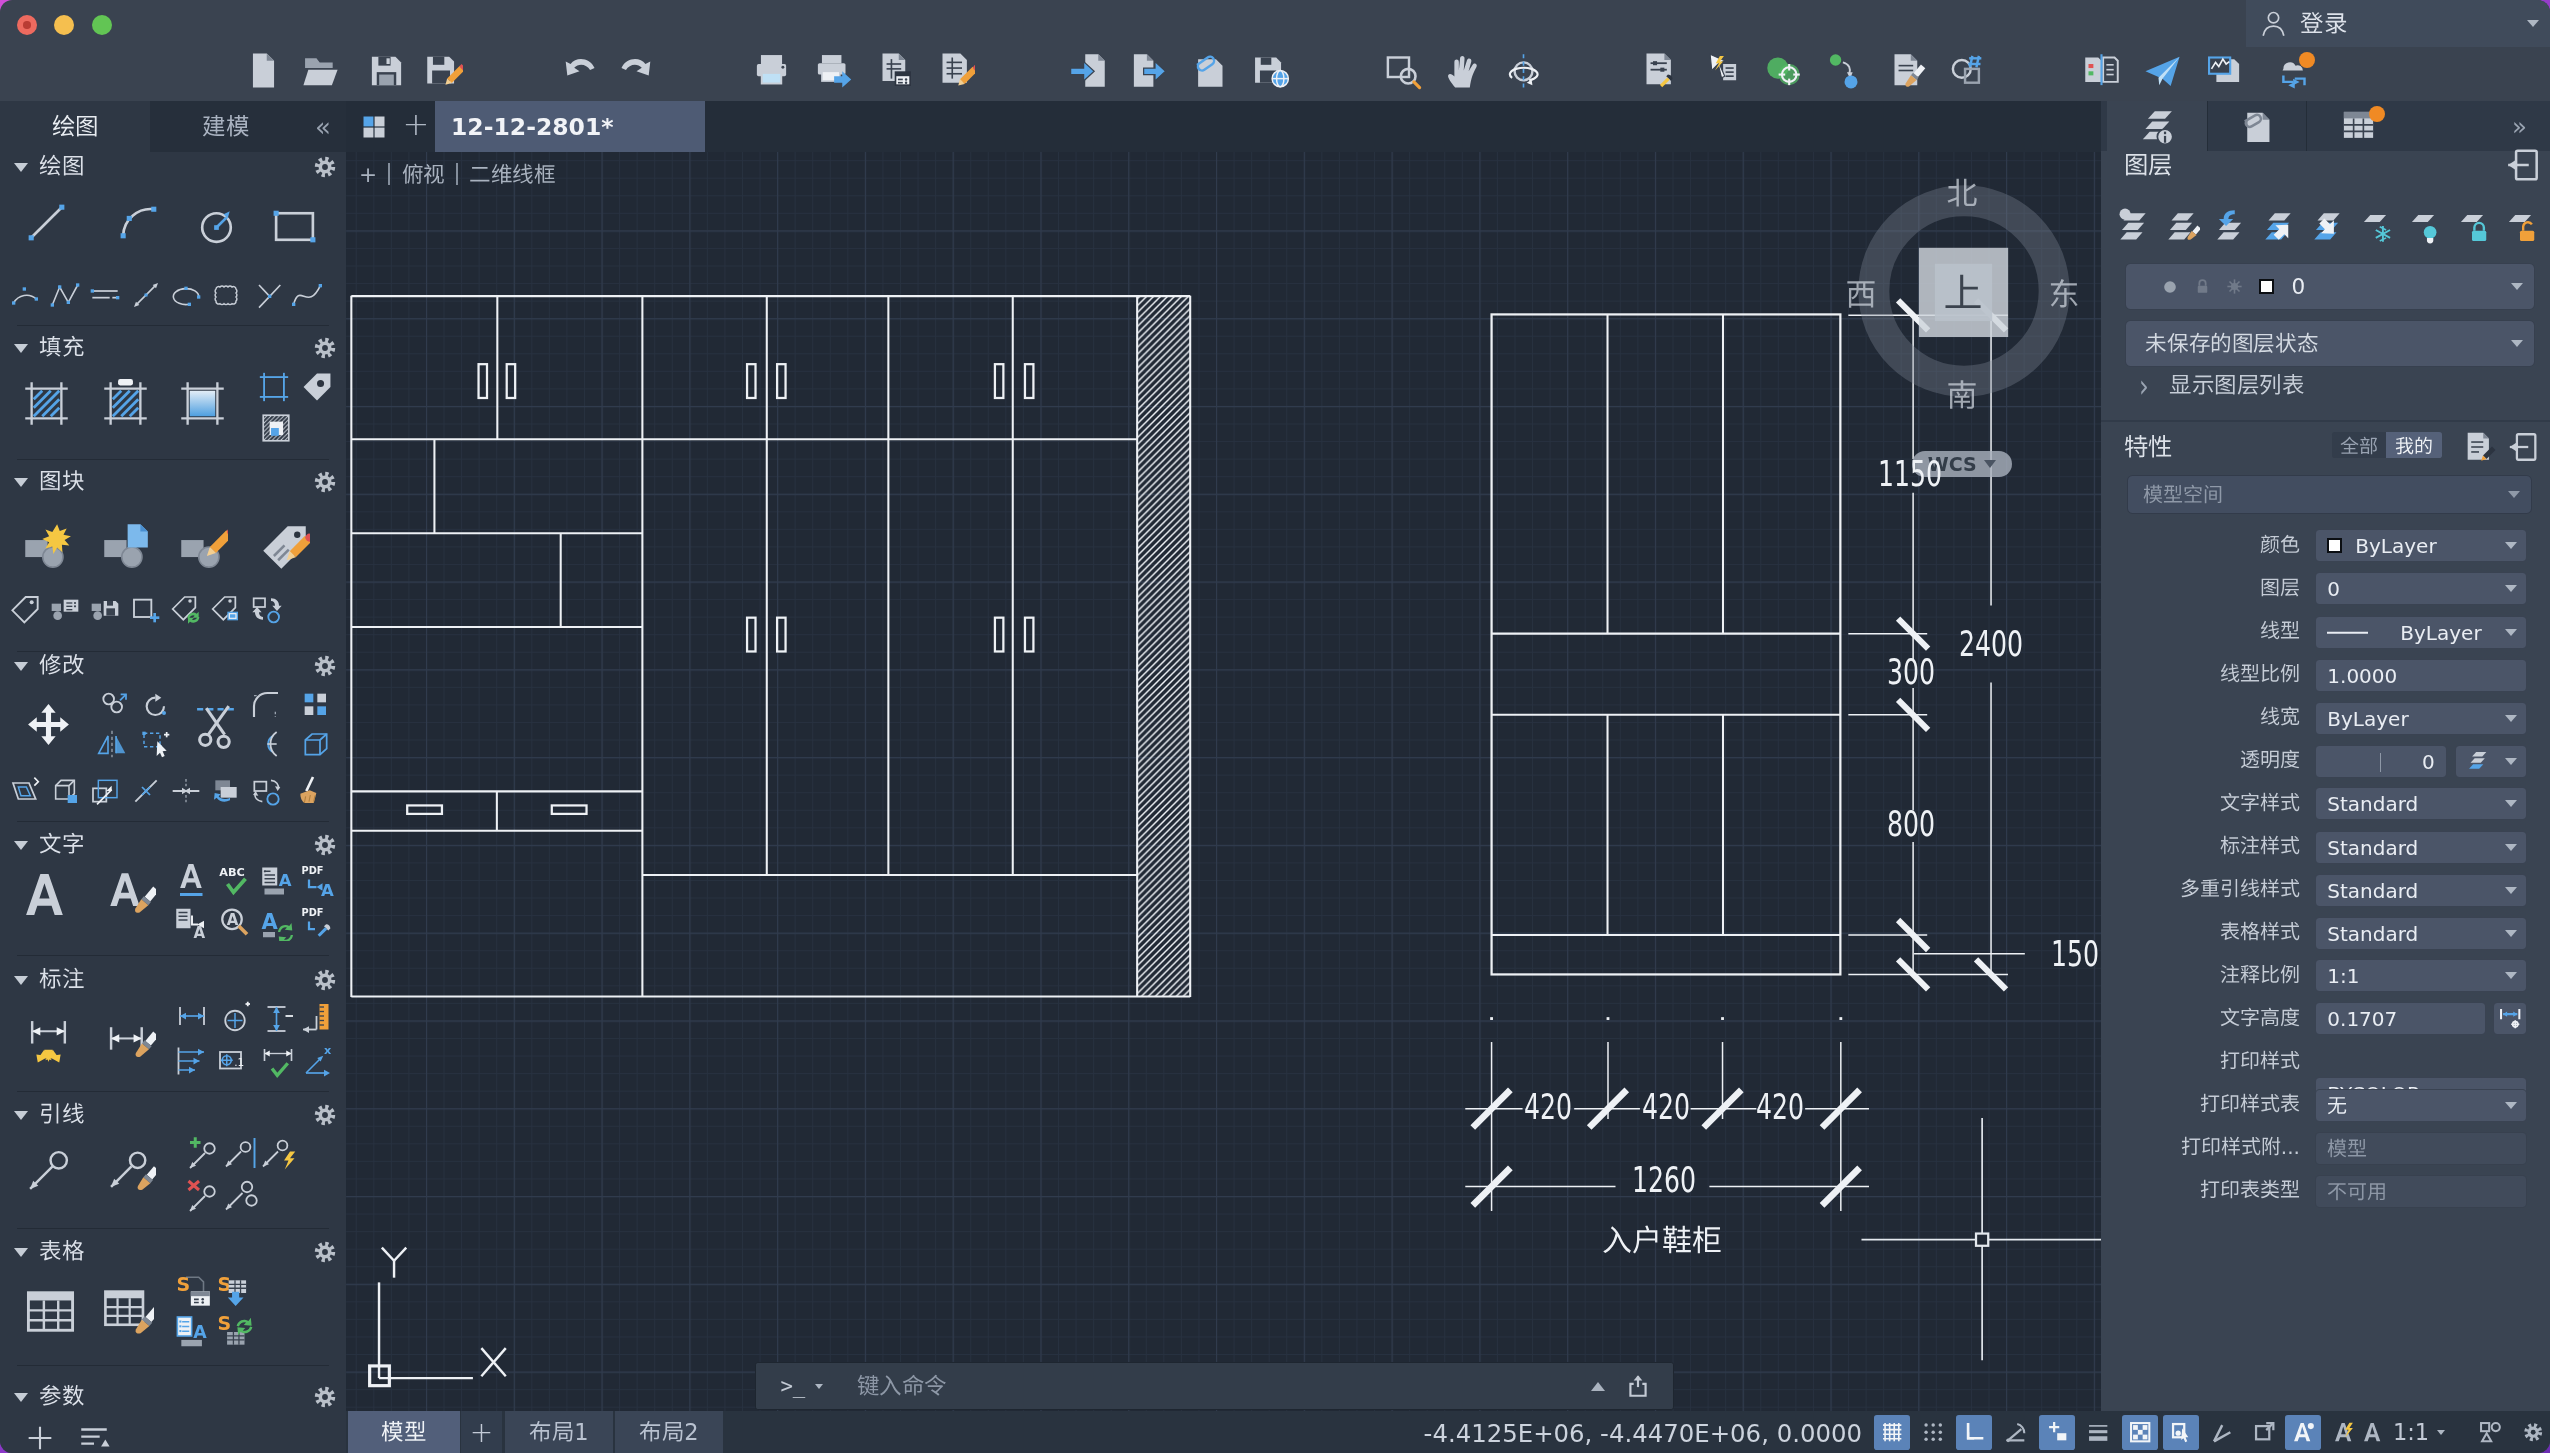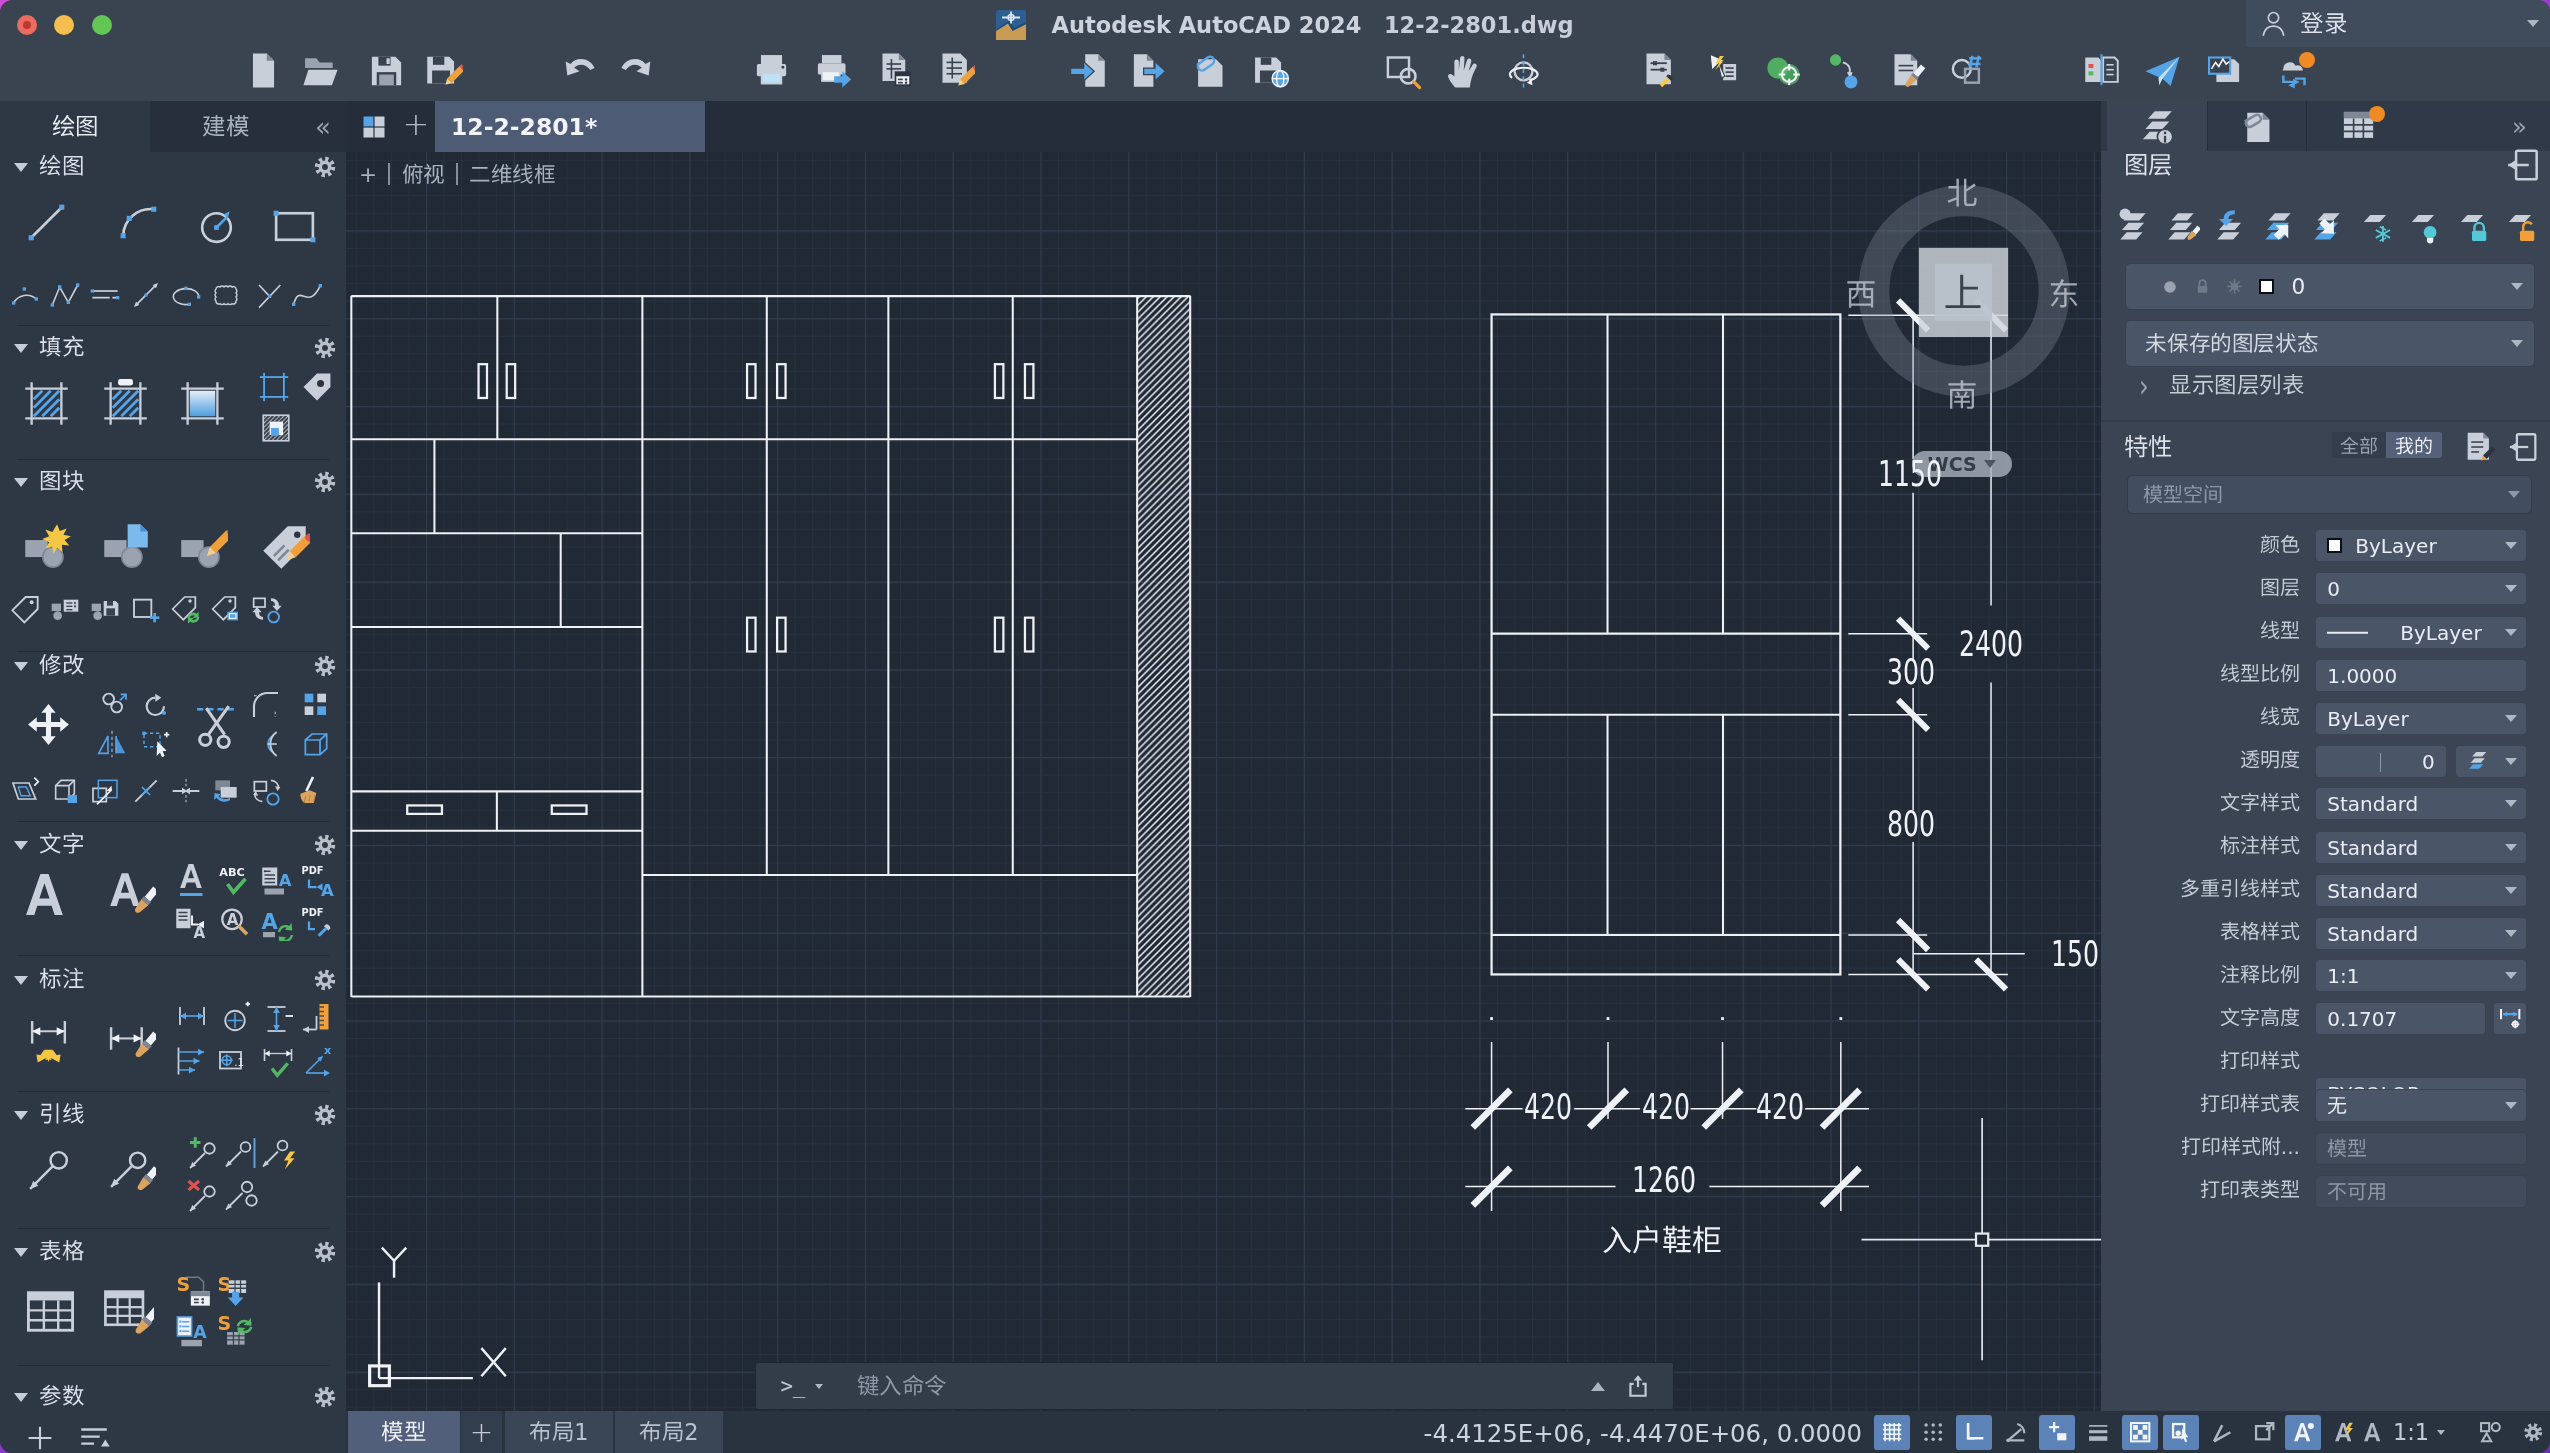--- a/index.html
+++ b/index.html
@@ -1323,29 +1323,20 @@
           <path d="M286 321H719V412H286ZM211 266V467H797V266ZM441 54 470 144H59V210H937V144H553C542 112 527 70 513 37ZM96 523V959H168V586H830V881C830 892 825 896 813 896C801 896 754 897 711 895C720 911 731 934 735 952C799 952 842 952 869 943C896 933 905 917 905 880V523ZM281 645V901H352V851H706V645ZM352 701H638V795H352Z"></path>
         </symbol>
       </defs>
     </svg>
     <div id="titlebar" class="abs">
       <span class="tl" style="left:17px;background:#ed6a5f">
         <span style="position:absolute;left:6.1px;top:6.1px;width:7.5px;height:7.5px;border-radius:50%;background:#b93c34"></span>
       </span>
       <span class="tl" style="left:54px;background:#f5bf4f"></span>
       <span class="tl" style="left:92px;background:#62c554"></span>
-      <div class="abs flex" style="left:993px;top:7.5px;height:34px;gap:22.5px">
-        <span class="" style="">
-          <svg class="ic" width="36" height="36" viewBox="0 0 38 38">
-            <use href="#i-acad"></use>
-          </svg>
-        </span>
-        <span style="color:#ccd3dc;font-size:22.5px;font-weight:bold">Autodesk AutoCAD 2024</span>
-        <span style="color:#c7ced8;font-size:22.5px;font-weight:bold">12-2-2801.dwg</span>
-      </div>
       <div class="abs flex" style="left:2246px;top:0;width:304px;height:47px;background:#404b5b">
         <span class="" style="margin-left:12.2px">
           <svg class="ic" width="31" height="31" viewBox="0 0 33 33">
             <use href="#i-person"></use>
           </svg>
         </span>
         <span style="color:#dde2ea;font-size:23.5px;margin-left:11.3px"><svg class="cg" viewBox="0 0 1000 1000">
             <use href="#u767b"></use>
           </svg><svg class="cg" viewBox="0 0 1000 1000">
             <use href="#u5f55"></use>
@@ -1492,21 +1483,21 @@
       <span class="abs" style="left:2299px;top:4.7px;width:16px;height:16px;border-radius:50%;background:#f08a24"></span>
     </div>
     <div id="tabstrip" class="abs">
       <span class="abs flex" style="left:9.4px;top:6.6px;width:38px;height:38px;justify-content:center">
         <svg width="28" height="28" viewBox="0 0 30 30">
           <use href="#s-quad"></use>
         </svg>
       </span>
       <span class="abs" style="left:54px;top:9.4px;width:32px;height:32px;color:#aeb7c3;font-size:32px;line-height:28px;text-align:center;font-weight:300">+</span>
       <div id="doctab">
-        <span>12-2-2801*</span>
+        <span>12-12-2801*</span>
       </div>
     </div>
     <div class="abs" id="canvwrap" style="left:346px;top:152px;width:1756px;height:1259px;overflow:hidden">
       <svg id="canvas" class="abs" width="1756" height="1259" viewBox="0 0 1870 1341">
         <defs>
           <pattern id="gmin" width="18.7" height="18.7" x="10.2" y="8.7" patternUnits="userSpaceOnUse">
             <path d="M18.7 .5H0M.5 0V18.7" fill="none" stroke="#28313f" stroke-width="1"></path>
           </pattern>
           <pattern id="gmaj" width="93.5" height="93.5" x="85" y="83.5" patternUnits="userSpaceOnUse">
             <path d="M93.5 .6H0M.6 0V93.5" fill="none" stroke="#303b4d" stroke-width="1.2"></path>

